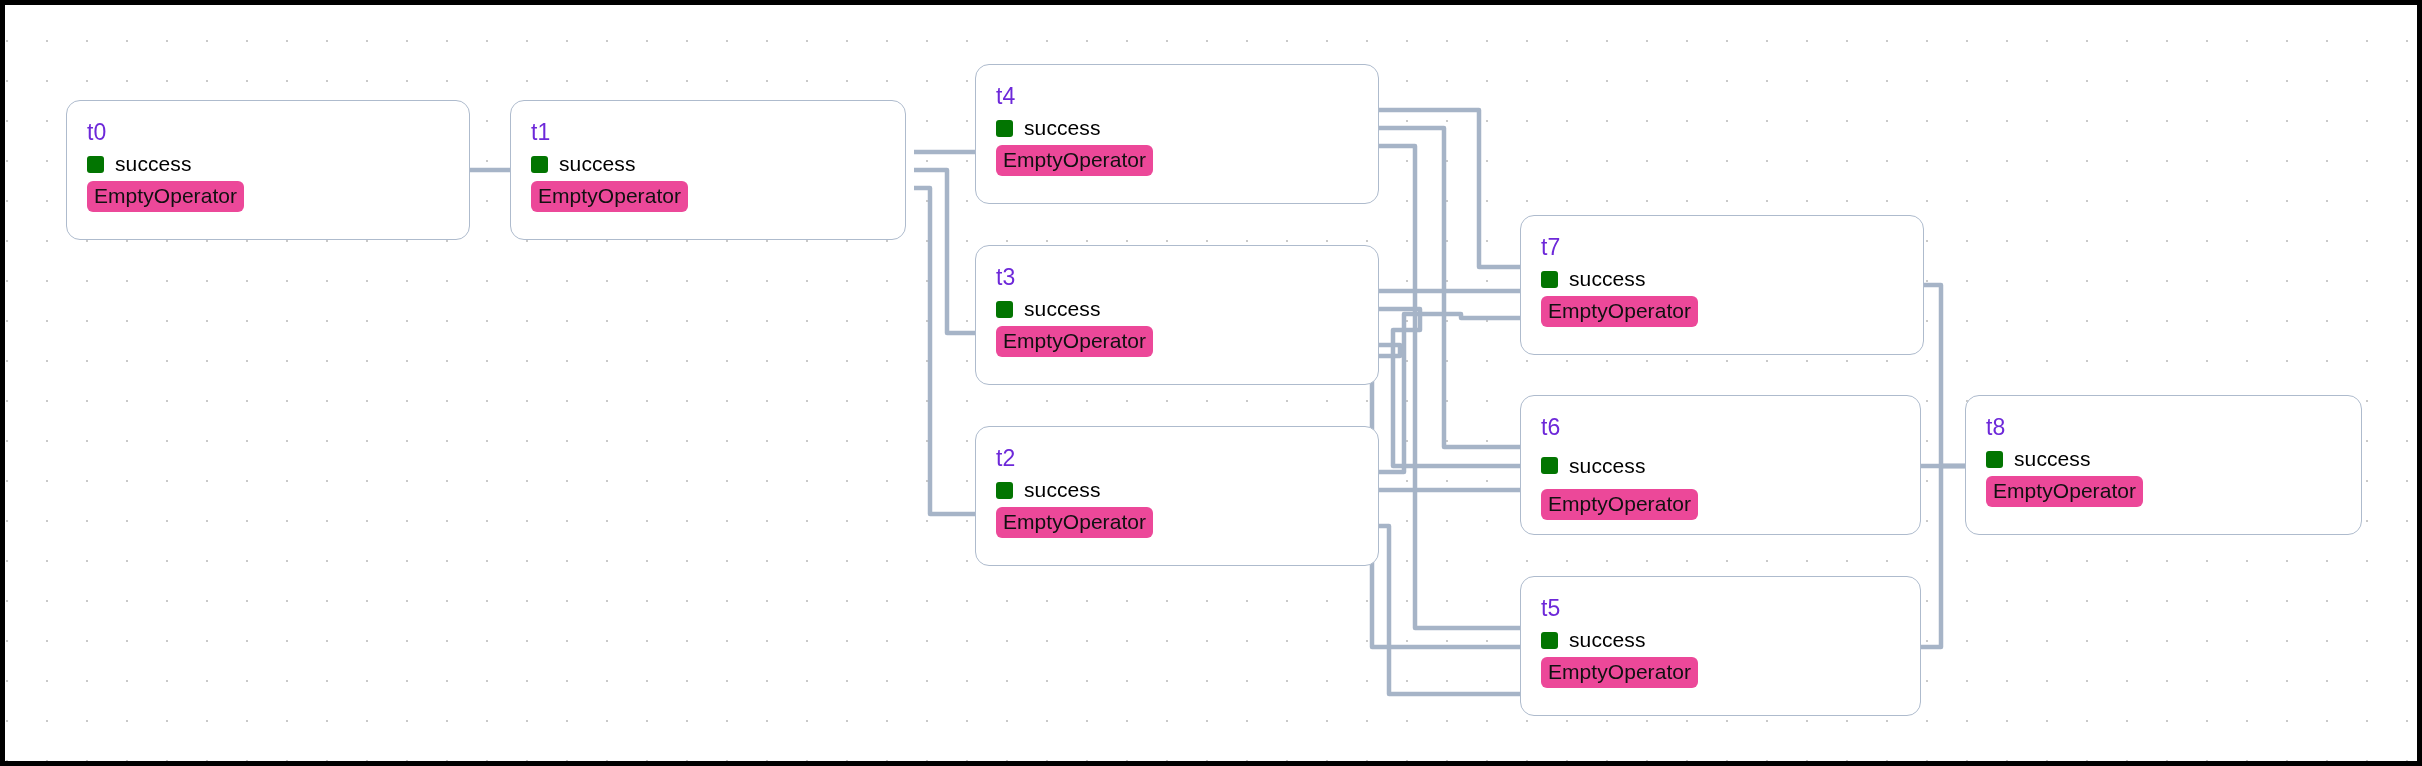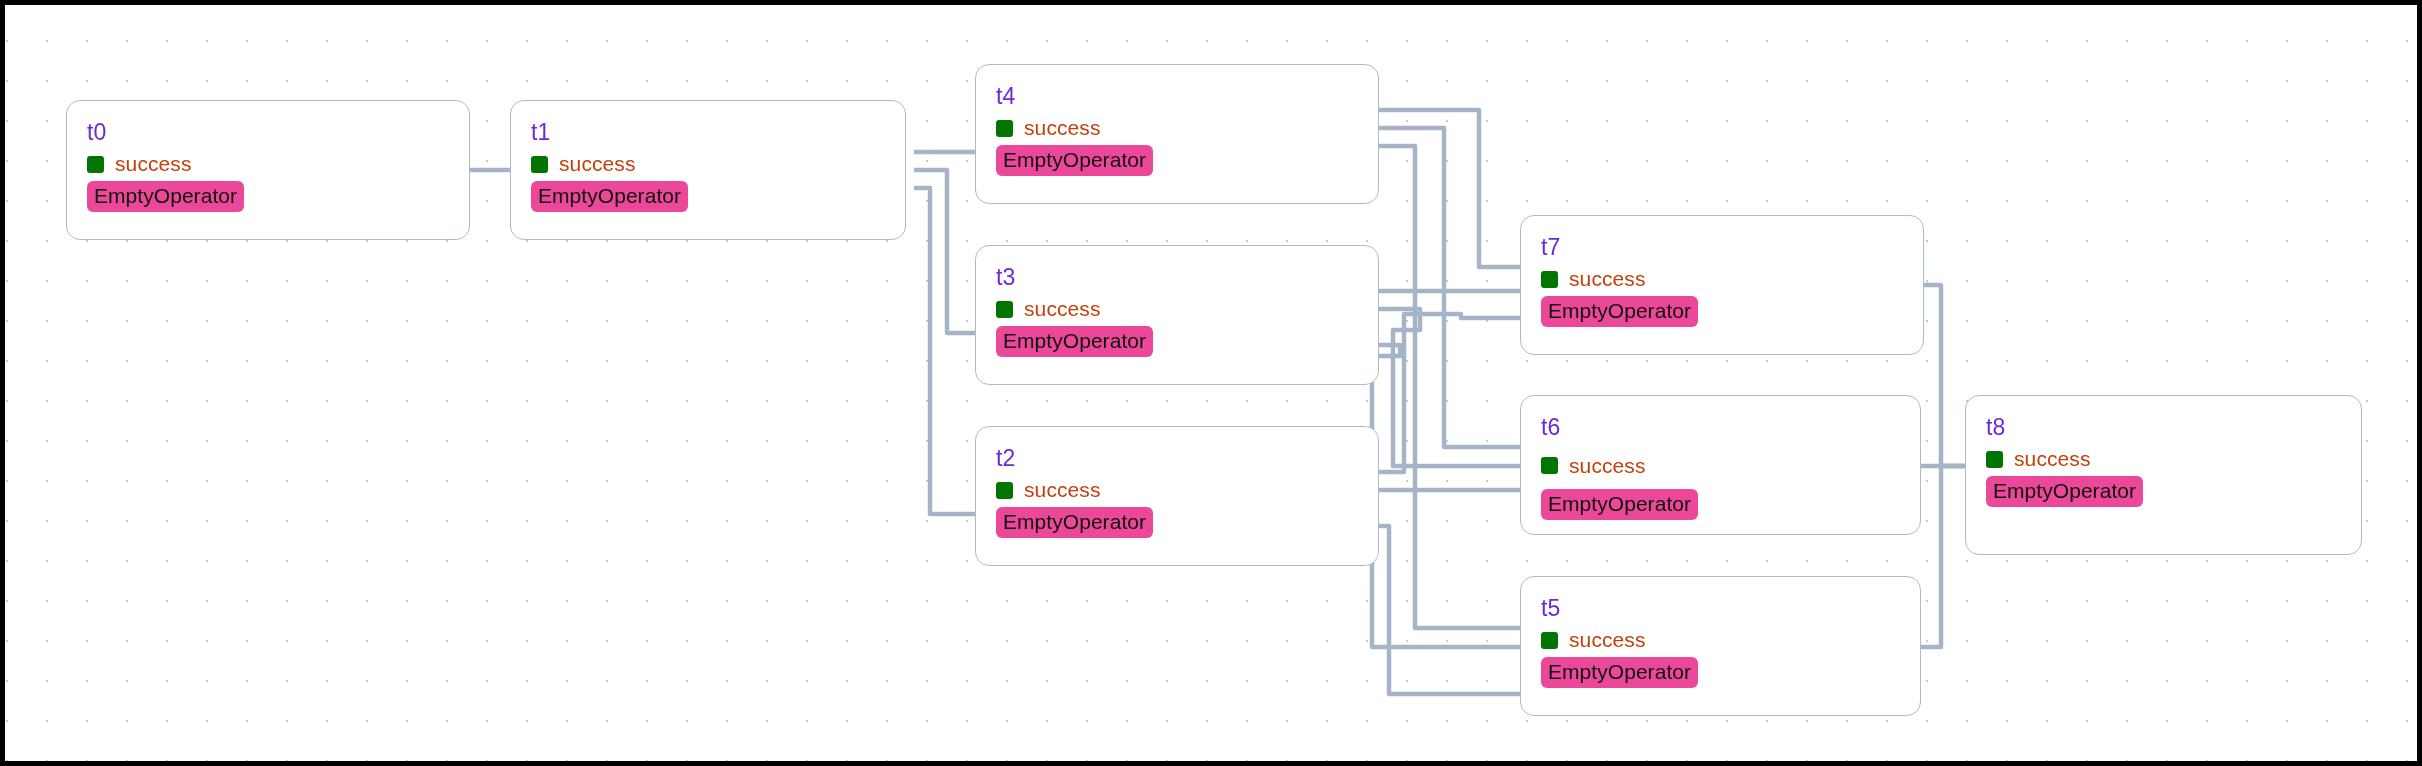--- a/index.html
+++ b/index.html
@@ -86,21 +86,21 @@
     width: 17px;
     height: 17px;
     border-radius: 3px;
     background: #027501;
     display: inline-block;
     flex: 0 0 auto;
   }
   .status-label {
     font-size: 21px;
     line-height: 24px;
-    color: #c2410c;
+    color: #000000;
     letter-spacing: 0.1px;
   }
   .operator-badge {
     display: inline-block;
     background: #ec4899;
     color: #111111;
     font-size: 21px;
     line-height: 26px;
     border-radius: 6px;
     padding: 2px 7px 3px 7px;
@@ -199,21 +199,21 @@
         <span class="operator-badge">EmptyOperator</span>
       </div>
       <div class="dag-node" style="left: 1520px; top: 576px; width: 401px; height: 140px;">
         <div class="node-title">t5</div>
         <div class="node-status-row">
           <span class="status-square" style="background: rgb(2, 117, 1);"></span>
           <span class="status-label">success</span>
         </div>
         <span class="operator-badge">EmptyOperator</span>
       </div>
-      <div class="dag-node" style="left: 1965px; top: 395px; width: 397px; height: 160px;">
+      <div class="dag-node" style="left: 1965px; top: 395px; width: 397px; height: 140px;">
         <div class="node-title">t8</div>
         <div class="node-status-row">
           <span class="status-square" style="background: rgb(2, 117, 1);"></span>
           <span class="status-label">success</span>
         </div>
         <span class="operator-badge">EmptyOperator</span>
       </div>
     </div>
 
   <div id="page-frame"></div>

